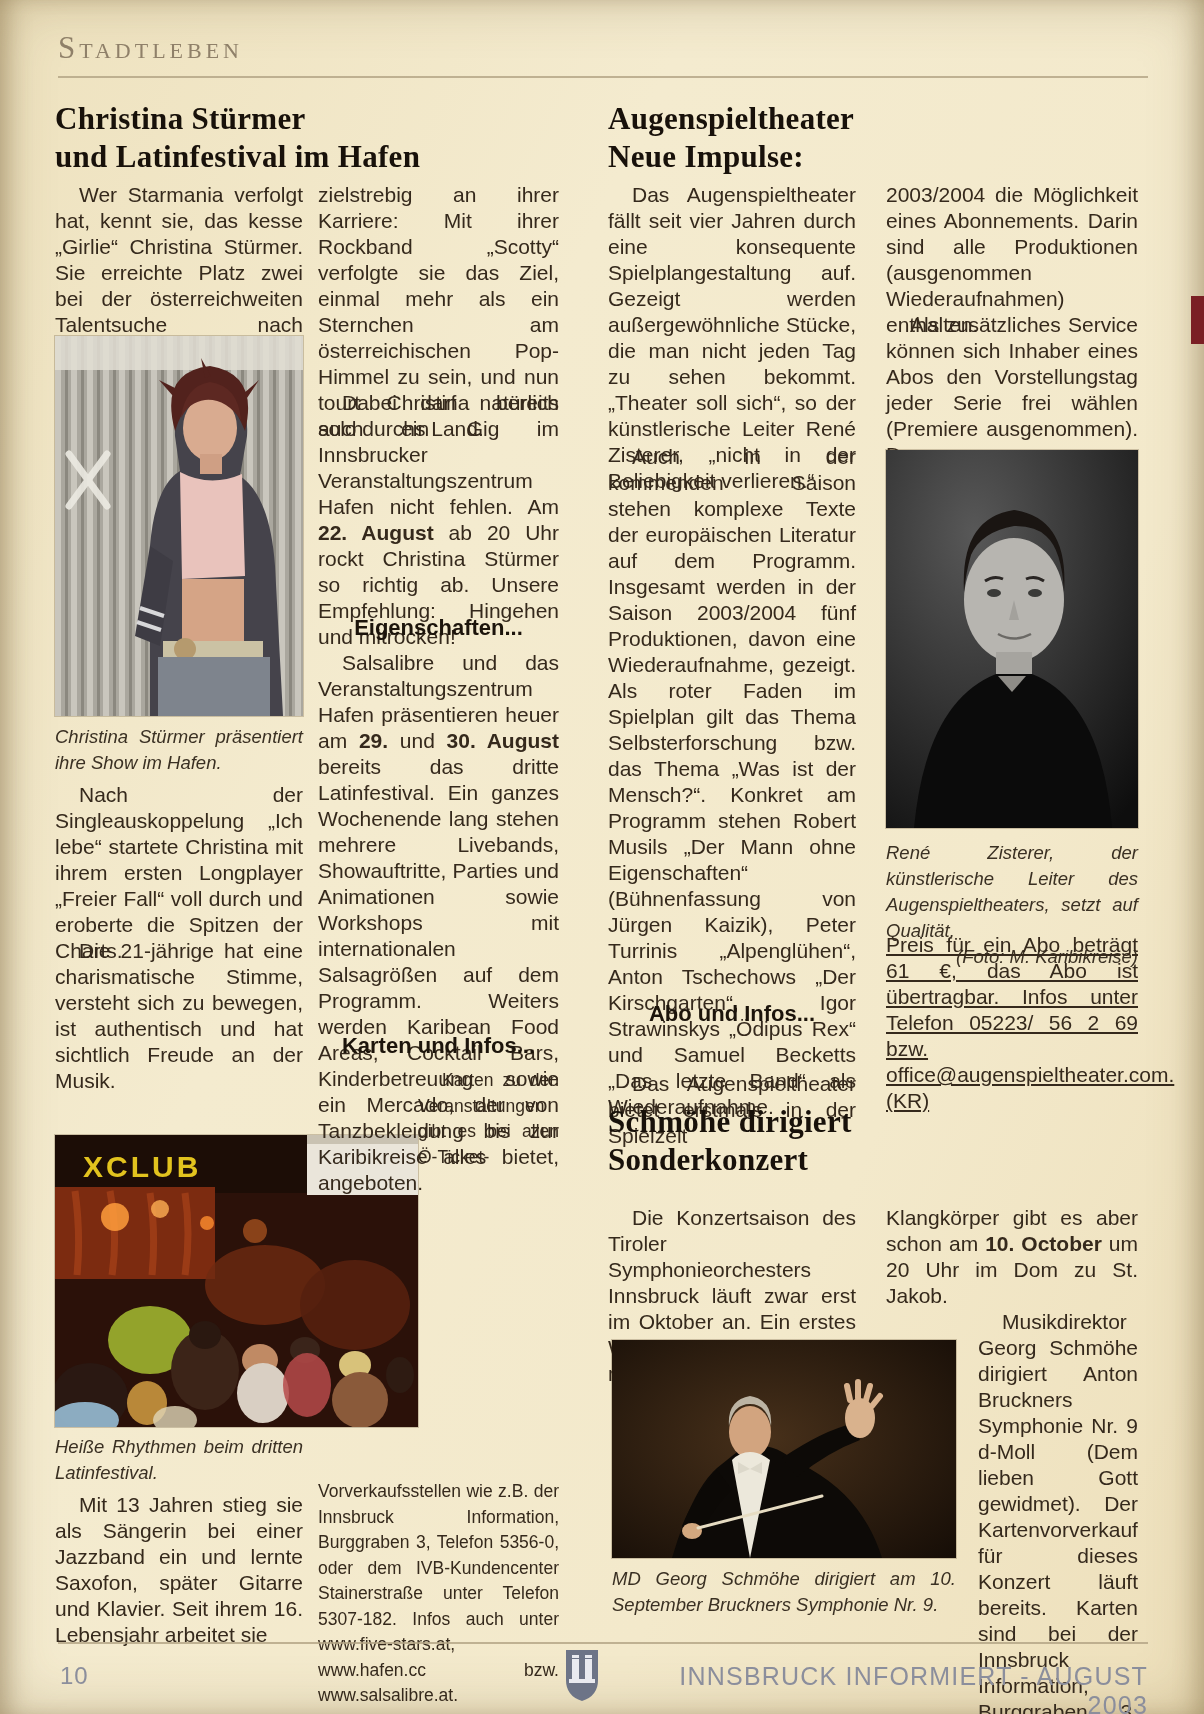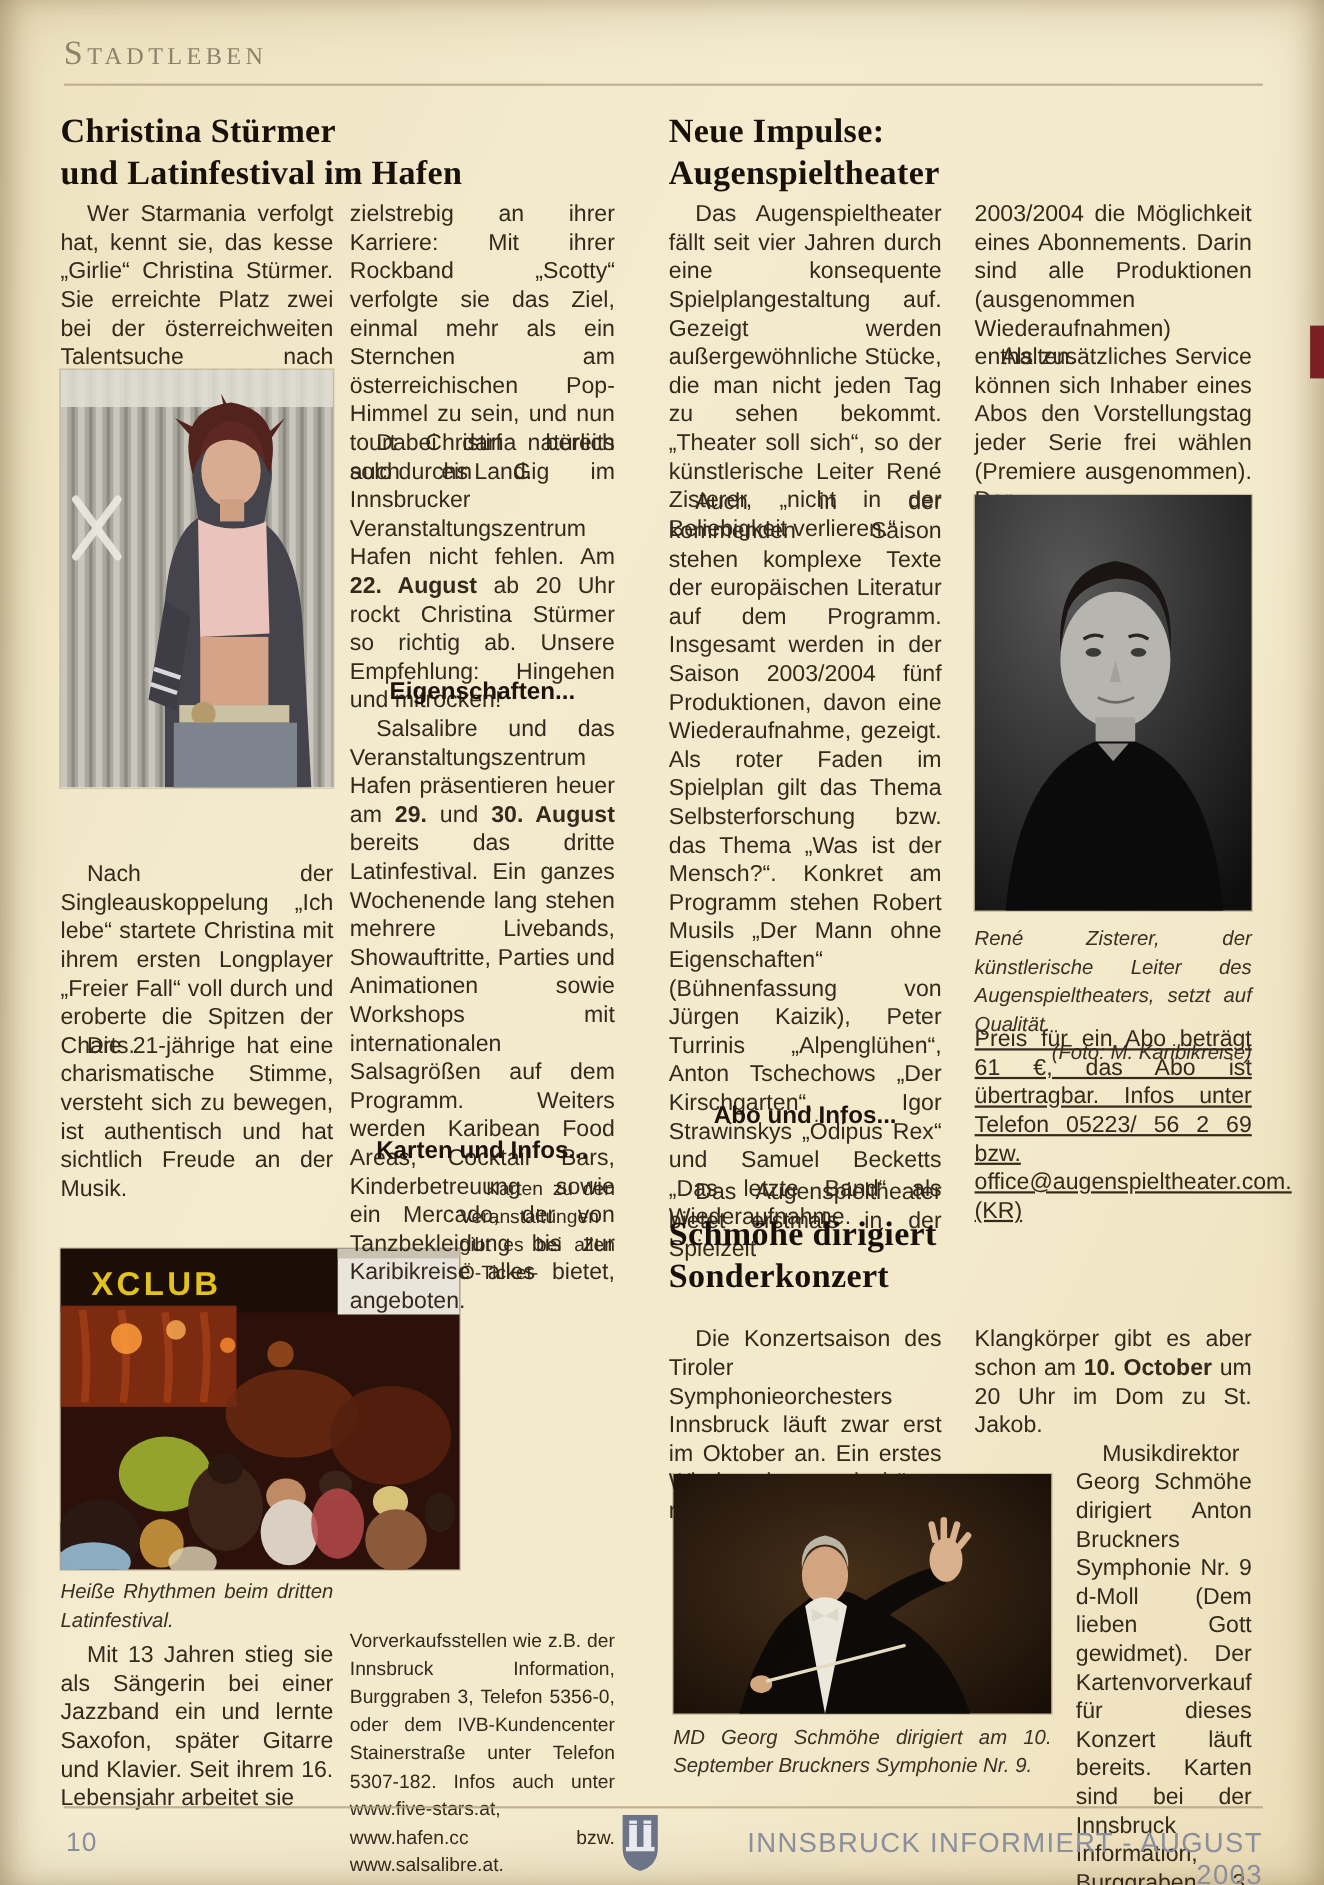--- a/index.html
+++ b/index.html
@@ -72,20 +72,21 @@
       <rect x="145" y="118" width="22" height="20" fill="#cf9f84"></rect>
       <path d="M125,136 Q155,152 187,138 L190,240 L127,243 Z" fill="#e9c3bc"></path>
       <rect x="127" y="243" width="62" height="62" fill="#d5a486"></rect>
       <path d="M95,210 L80,300 L105,310 L118,225 Z" fill="#3e3c44"></path>
       <path d="M82,286 l24,8 M85,272 l24,8" stroke="#d8d8da" stroke-width="4"></path>
       <rect x="108" y="305" width="100" height="16" fill="#cbc2a4"></rect>
       <circle cx="130" cy="313" r="11" fill="#b59a6e"></circle>
       <rect x="103" y="321" width="112" height="59" fill="#7e848d"></rect>
     </svg>
   </div>
+  <div class="abs caption" style="left:55px;top:724px;width:248px;">Christina Stürmer präsentiert ihre Show im Hafen.</div>
 
   <div class="abs p ind" style="left:55px;top:782px;width:248px;">Nach der Singleauskoppelung „Ich lebe“ startete Christina mit ihrem ersten Longplayer „Freier Fall“ voll durch und eroberte die Spitzen der Charts.</div>
   <div class="abs p ind" style="left:55px;top:938px;width:248px;">Die 21-jährige hat eine charismatische Stimme, versteht sich zu bewegen, ist authentisch und hat sichtlich Freude an der Musik.</div>
 
   <div class="abs photo" style="left:55px;top:1135px;width:363px;height:292px;">
     <svg width="363" height="292" viewBox="0 0 363 292">
       <rect width="363" height="292" fill="#2b1109"></rect>
       <rect width="363" height="58" fill="#1c0d06"></rect>
       <rect x="252" y="0" width="111" height="60" fill="#eae5da"></rect>
       <rect x="252" y="0" width="111" height="9" fill="#c9c2b2"></rect>
@@ -124,22 +125,22 @@
   <div class="abs p ind" style="left:318px;top:650px;width:241px;"><span>Salsalibre und das Veranstaltungszentrum Hafen präsentieren heuer am </span><span style="font-weight: bold;">29.</span><span> und </span><span style="font-weight: bold;">30. August</span><span> bereits das dritte Latinfestival. Ein ganzes Wochenende lang stehen mehrere Livebands, Showauftritte, Parties und Animationen sowie Workshops mit internationalen Salsagrößen auf dem Programm. Weiters werden Karibean Food Areas, Cocktail Bars, Kinderbetreuung sowie ein Mercado, der von Tanzbekleidung bis zur Karibikreise alles bietet, angeboten.</span></div>
   <div class="abs subhead" style="left:318px;top:1032px;width:241px;">Karten und Infos...</div>
 
   <div class="abs" style="left:318px;top:1068px;width:241px;">
     <span class="wrapL" style="width:100px;height:360px;margin-top:51px;"></span>
     <div class="p tight ind">Karten zu den Veranstaltungen gibt es bei allen Ö-Ticket-Vorverkaufsstellen wie z.B. der Innsbruck Information, Burggraben 3, Telefon 5356-0, oder dem IVB-Kundencenter Stainerstraße unter Telefon 5307-182. Infos auch unter www.five-stars.at, www.hafen.cc bzw. www.salsalibre.at.</div>
     <div class="p tight ind" style="margin-top:4px;"></div>
   </div>
 
   <div class="abs" style="left:608px;top:100px;width:530px;">
+    <div class="title">Augenspieltheater</div>
     <div class="title">Neue Impulse:</div>
-    <div class="title">Augenspieltheater</div>
   </div>
 
   <div class="abs p ind" style="left:608px;top:182px;width:248px;">Das Augenspieltheater fällt seit vier Jahren durch eine konsequente Spielplangestaltung auf. Gezeigt werden außergewöhnliche Stücke, die man nicht jeden Tag zu sehen bekommt. „Theater soll sich“, so der künstlerische Leiter René Zisterer, „nicht in der Beliebigkeit verlieren.“</div>
   <div class="abs p ind" style="left:608px;top:444px;width:248px;">Auch in der kommenden Saison stehen komplexe Texte der europäischen Literatur auf dem Programm. Insgesamt werden in der Saison 2003/2004 fünf Produktionen, davon eine Wiederaufnahme, gezeigt. Als roter Faden im Spielplan gilt das Thema Selbsterforschung bzw. das Thema „Was ist der Mensch?“. Konkret am Programm stehen Robert Musils „Der Mann ohne Eigenschaften“ (Bühnenfassung von Jürgen Kaizik), Peter Turrinis „Alpenglühen“, Anton Tschechows „Der Kirschgarten“, Igor Strawinskys „Ödipus Rex“ und Samuel Becketts „Das letzte Band“ als Wiederaufnahme.</div>
   <div class="abs subhead" style="left:608px;top:1000px;width:248px;">Abo und Infos...</div>
   <div class="abs p ind" style="left:608px;top:1036px;width:248px;margin-top:35px;">Das Augenspieltheater bietet erstmals in der Spielzeit</div>
 
   <div class="abs p" style="left:886px;top:182px;width:252px;">2003/2004 die Möglichkeit eines Abonnements. Darin sind alle Produktionen (ausgenommen Wiederaufnahmen) enthalten.</div>
   <div class="abs p ind" style="left:886px;top:312px;width:252px;">Als zusätzliches Service können sich Inhaber eines Abos den Vorstellungstag jeder Serie frei wählen (Premiere ausgenommen). Der</div>
 

